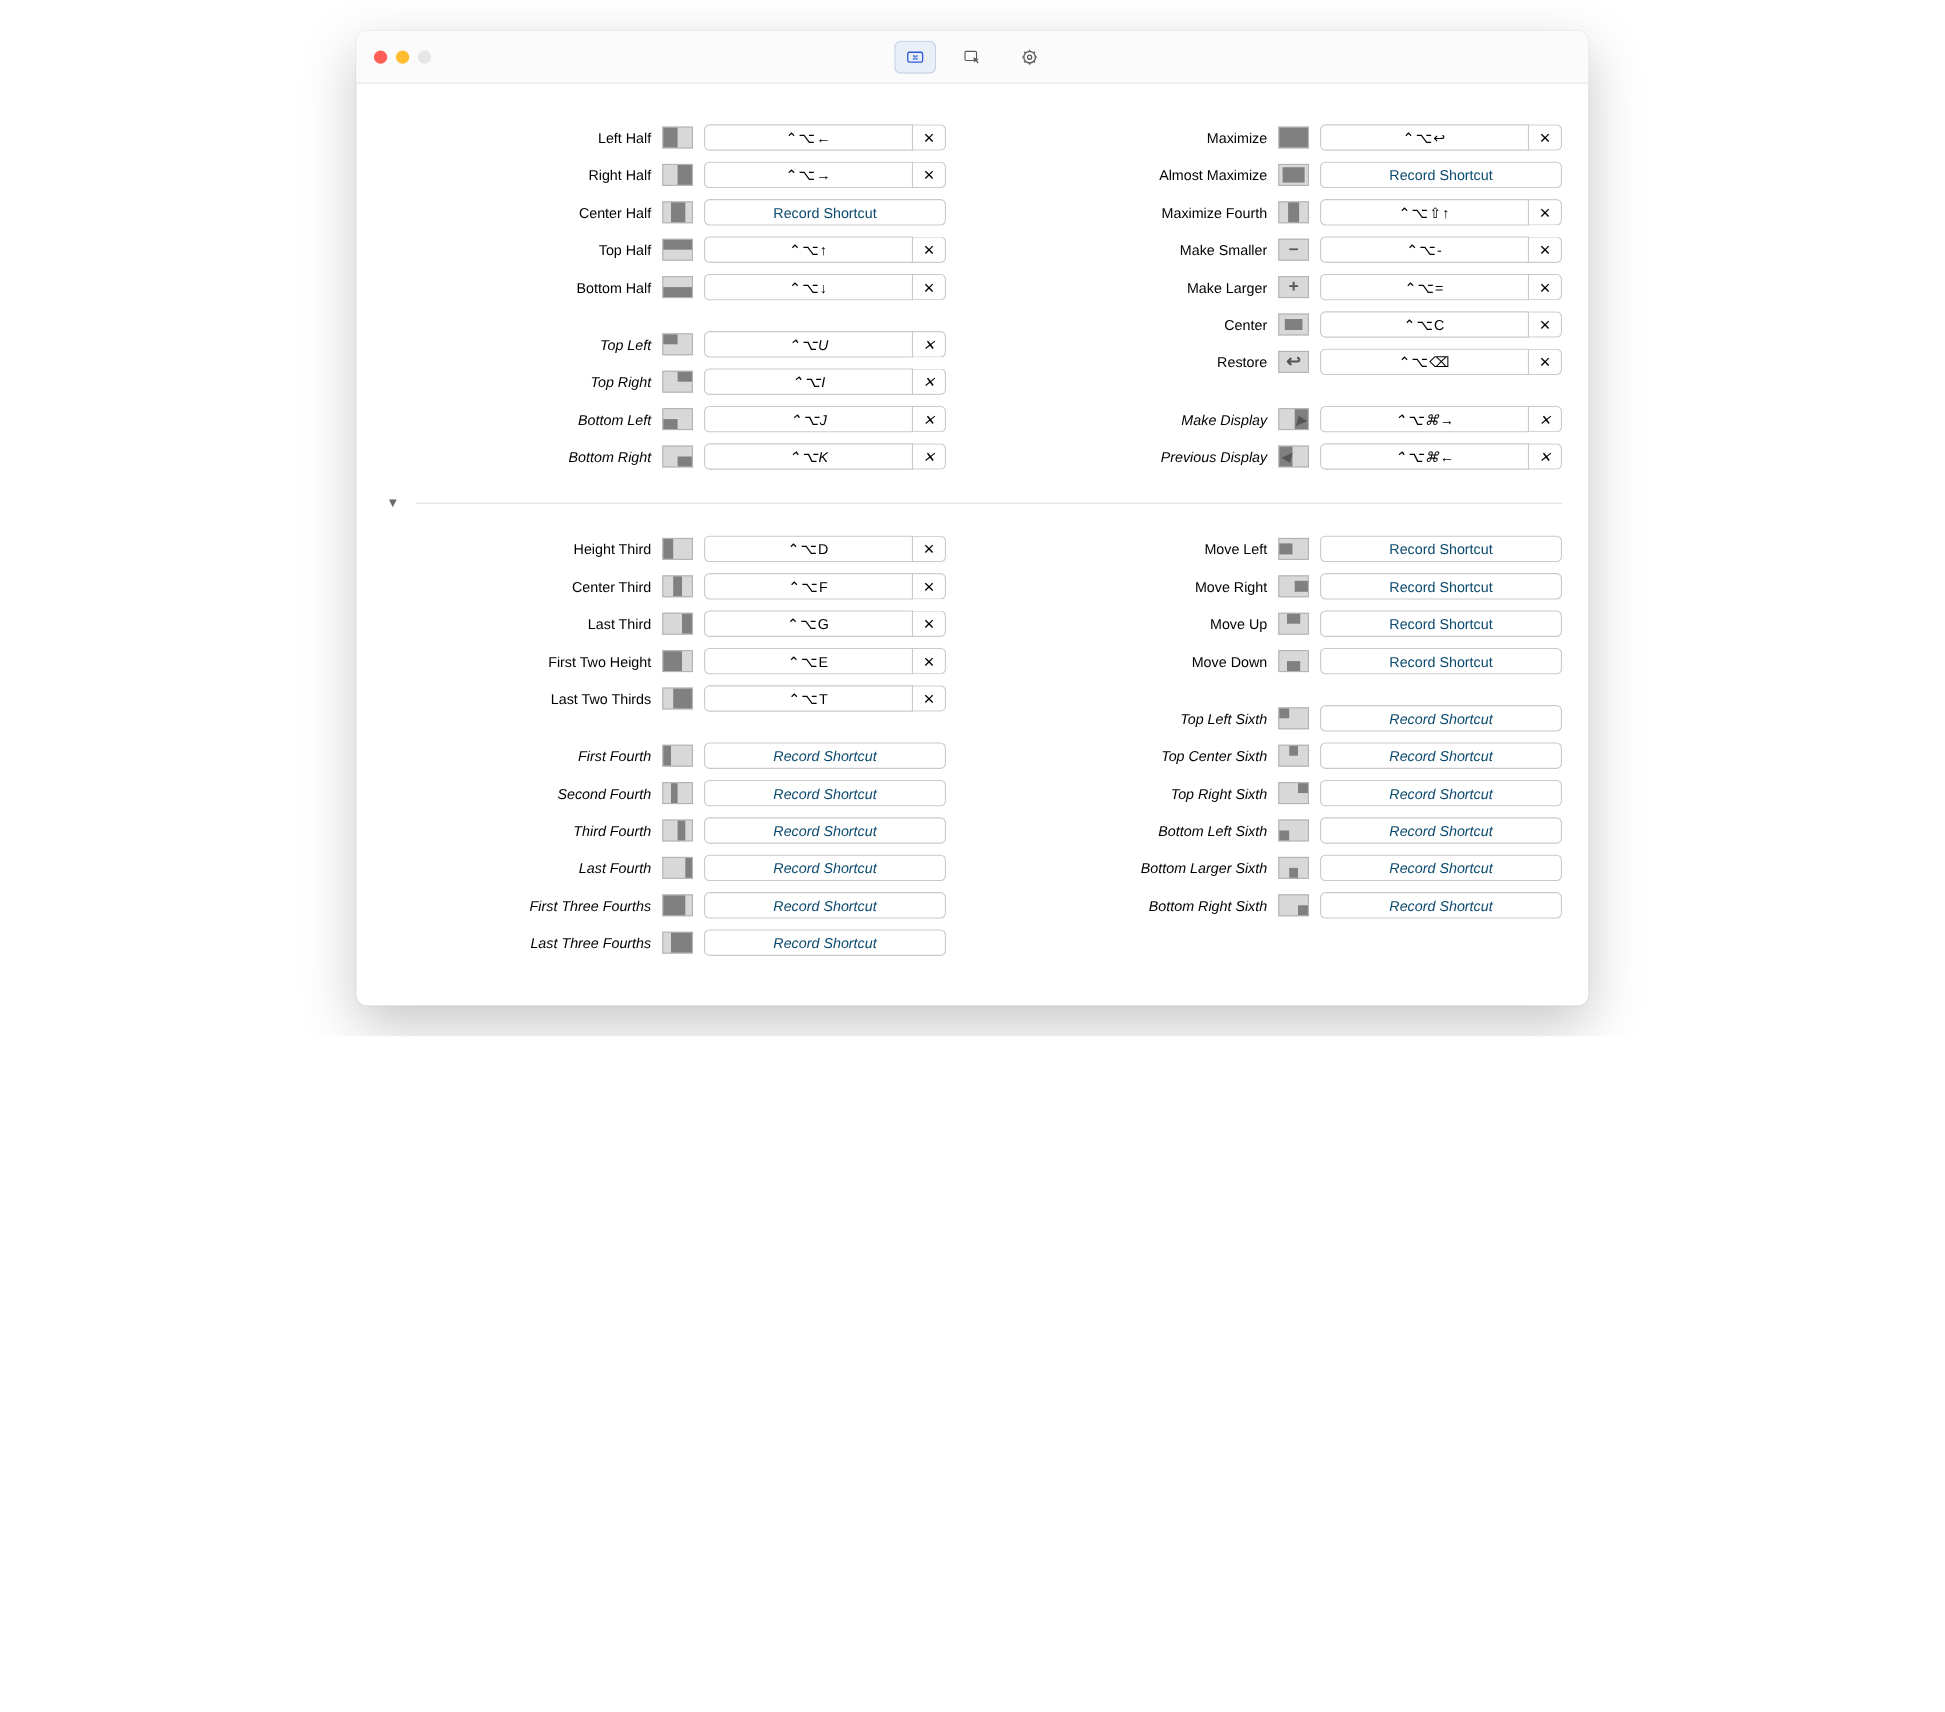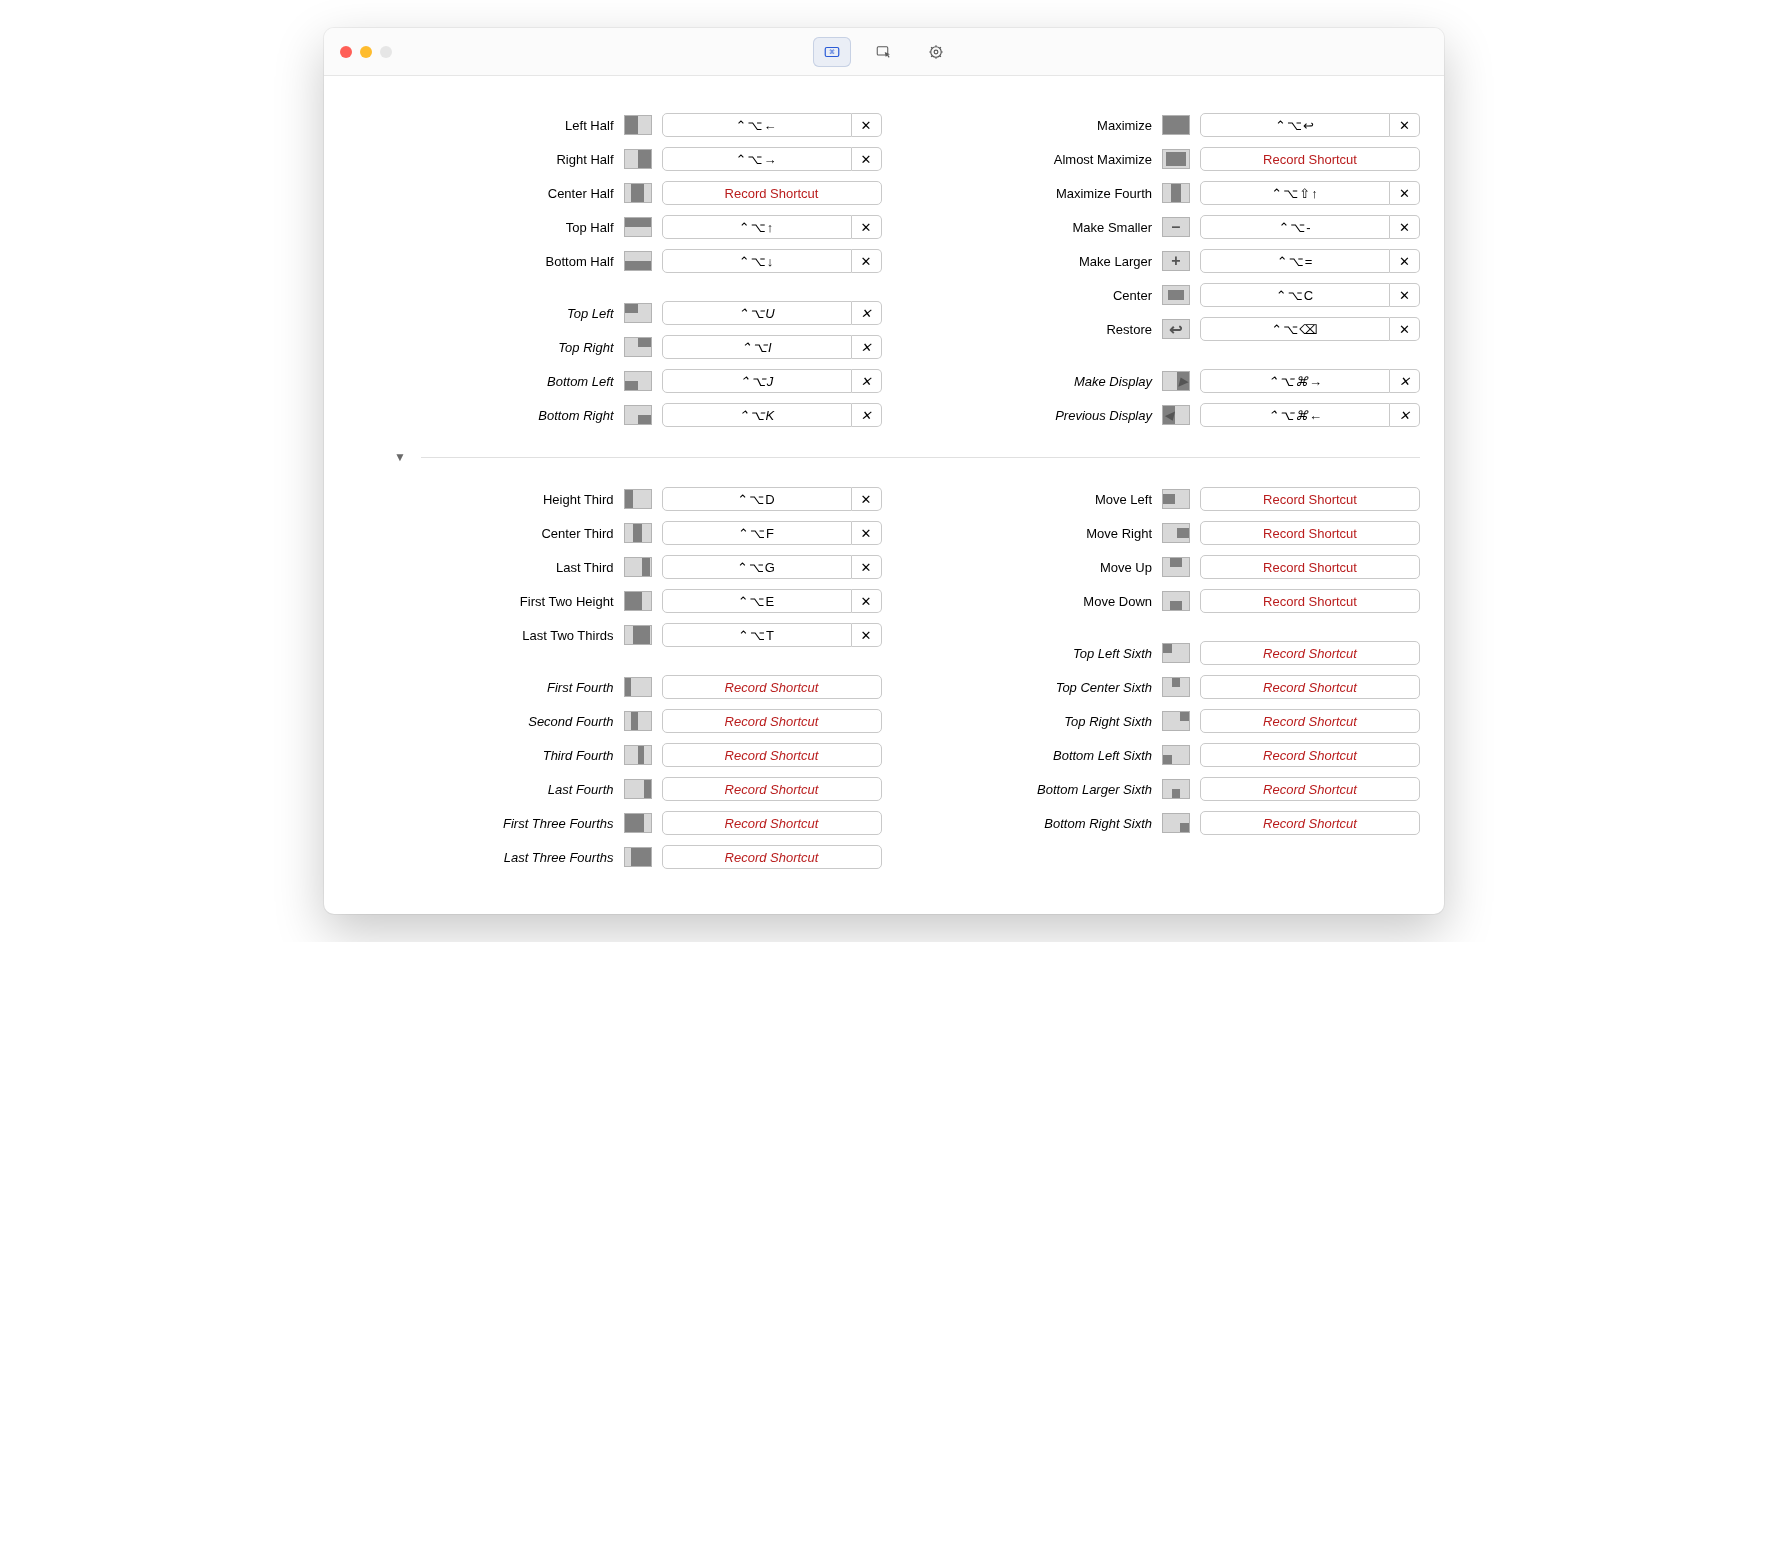--- a/index.html
+++ b/index.html
@@ -29,21 +29,21 @@
     align-items: center;
     position: relative;
   }
   .traffic { display: flex; gap: 8px; margin-left: 16px; }
   .tl { width: 12px; height: 12px; border-radius: 50%; }
   .tl.r{background:#ff5f57}.tl.y{background:#febc2e}.tl.g{background:#e6e6e6}
   .tabstrip { position:absolute; left:50%; transform:translateX(-50%); display:flex; gap:14px; align-items:center; }
   .toolbtn { width:38px; height:30px; display:flex; align-items:center; justify-content:center; border-radius:6px; color:#5a5a5a;}
   .toolbtn.sel { background:#eaeef6; box-shadow:inset 0 0 0 1px #c7d1e4; color:#2a5bd7;}
   .toolbtn svg { width:18px; height:18px; display:block; }
-  .content { padding: 32px 24px 40px 24px; margin-left: 43px; }
+  .content { padding: 32px 24px 40px 24px; }
 
   .columns { display:grid; grid-template-columns: 1fr 1fr; column-gap:48px; }
   .col { display:flex; flex-direction:column; }
   .group + .group { margin-top:18px;font-style:italic; }
   .row { display:flex; align-items:center; justify-content:flex-end; gap:10px; height:34px; }
   .label { text-align:right; font-size:13px; white-space:nowrap; }
 
   .iconbox {
     width:28px; height:20px;
     background:#d8d8d8;
@@ -57,21 +57,21 @@
   .shortcut {
     flex:1 1 auto;
     height:24px;
     border:1px solid #c9c9c9;
     background:#ffffff;
     border-radius:5px 0 0 5px;
     display:flex; align-items:center; justify-content:center;
     font-size:13px; font-family: -apple-system, "Helvetica Neue", Arial, sans-serif;
     letter-spacing:1px;
   }
-  .shortcut.empty { border-radius:5px; text-align:center; color:#b91c1c; cursor:pointer; letter-spacing:0;}
+  .shortcut.empty { border-radius:5px; text-align:center; color:#0c4a6e; cursor:pointer; letter-spacing:0;}
   .clearbtn {
     width:30px; height:24px;
     border:1px solid #c9c9c9; border-left:none;
     background:#ffffff;
     border-radius:0 5px 5px 0;
     display:flex; align-items:center; justify-content:center;
     cursor:pointer;
     font-size:13px;
   }
 

